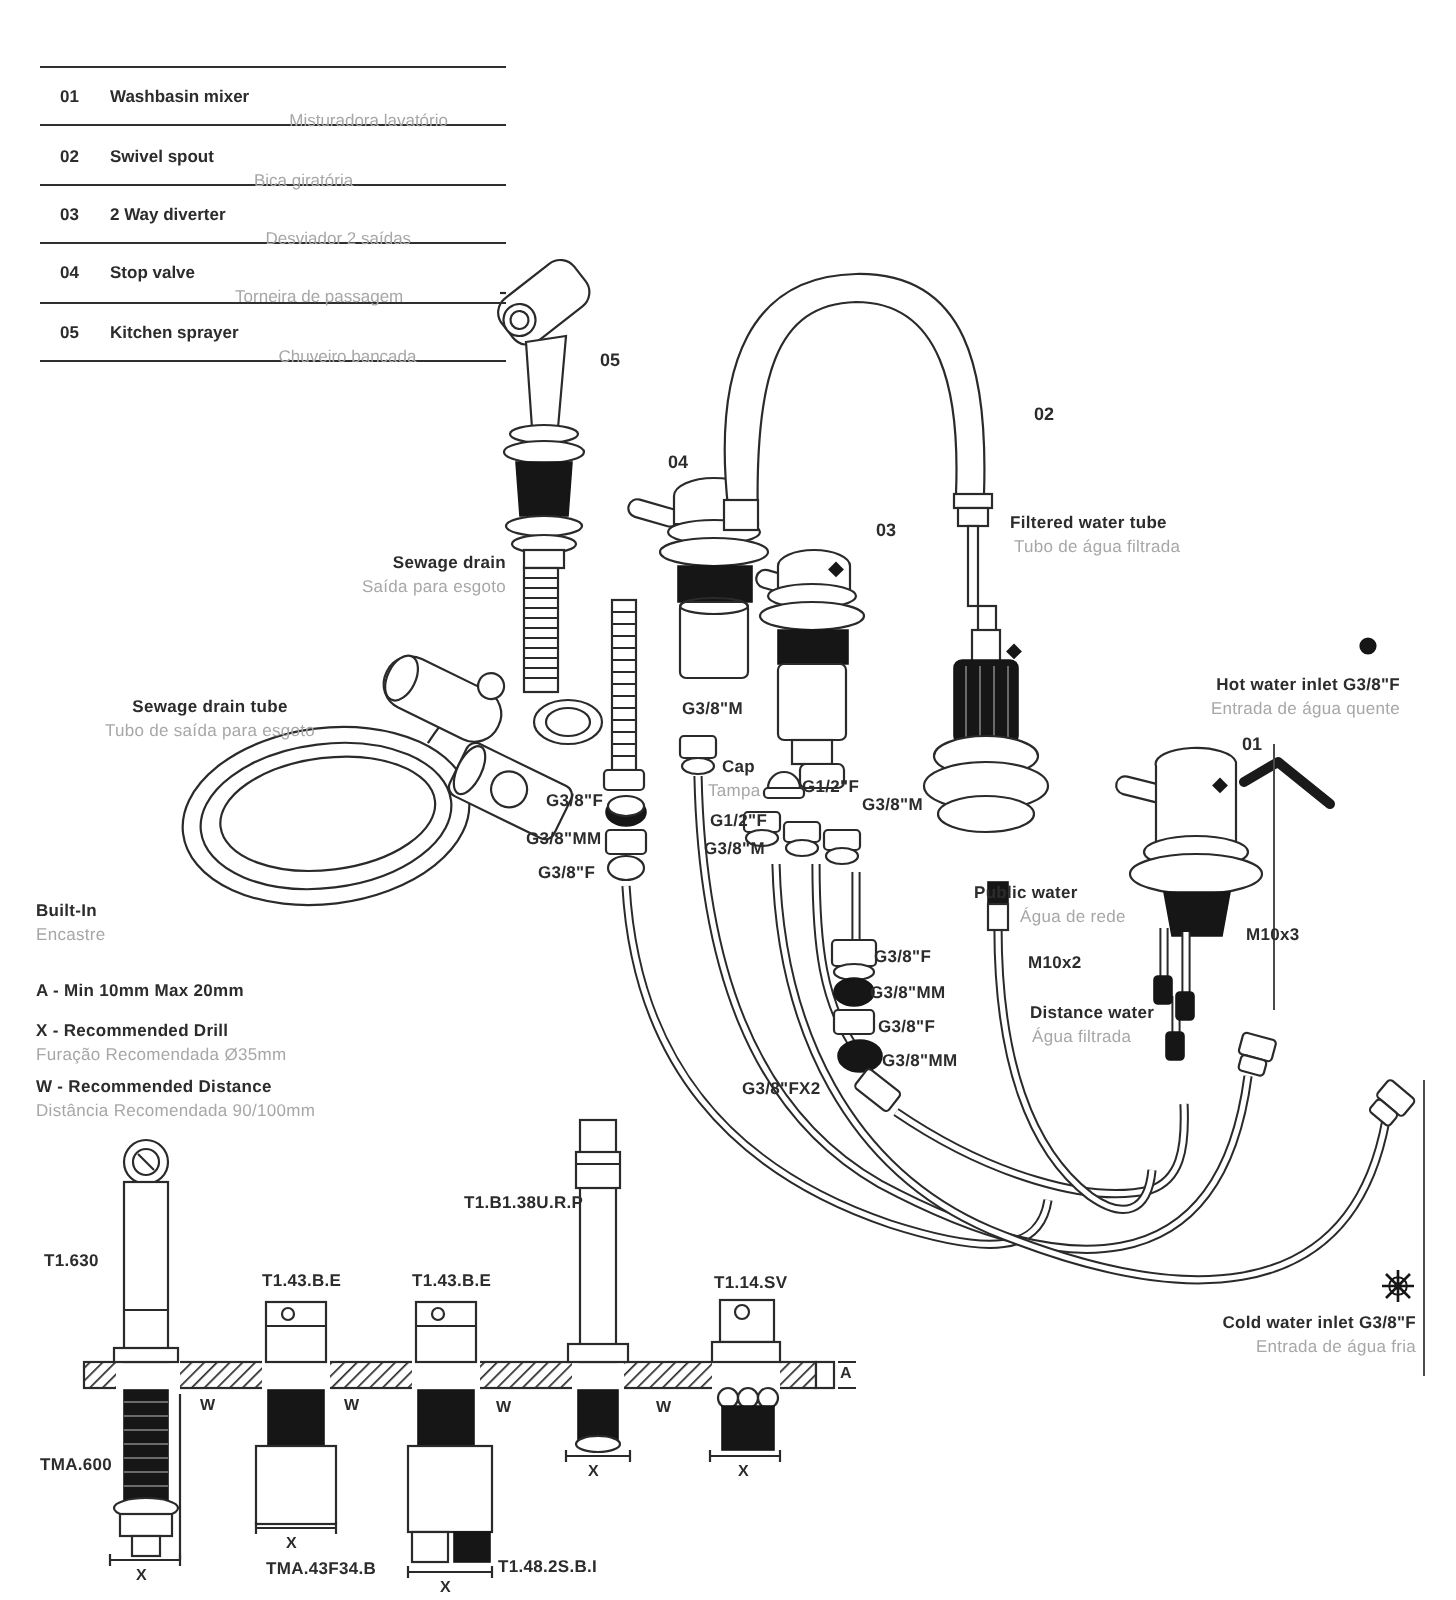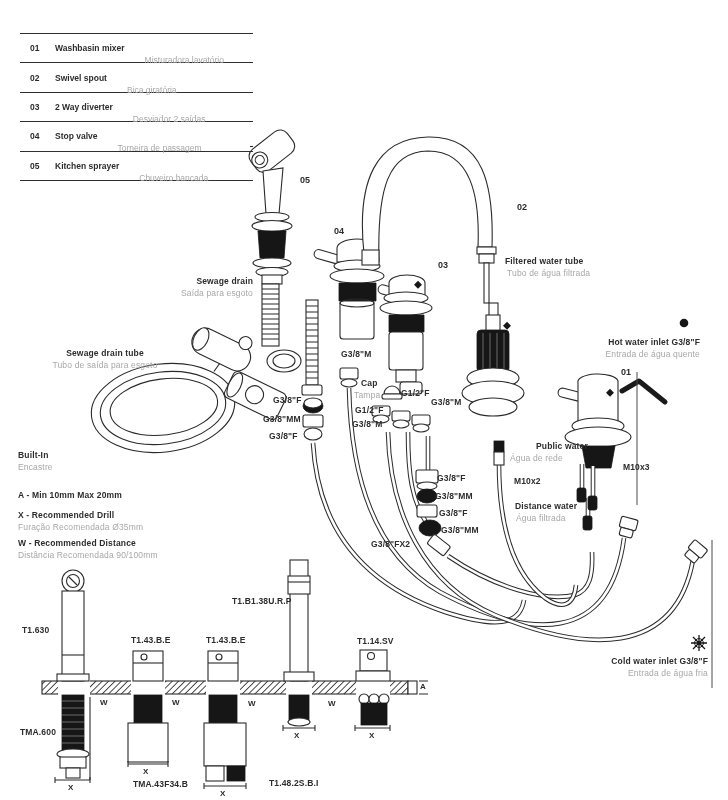--- a/index.html
+++ b/index.html
@@ -349,21 +349,21 @@
 
 <div class="lb" style="left:505px;top:257px;">Filtered water tube</div>
 <div class="lg" style="left:507px;top:269px;">Tubo de água filtrada</div>
 
 <div class="lb ra" style="left:520px;top:338px;width:180px;">Hot water inlet G3/8"F</div>
 <div class="lg ra" style="left:520px;top:350px;width:180px;">Entrada de água quente</div>
 
 <div class="lb ra" style="left:528px;top:657px;width:180px;">Cold water inlet G3/8"F</div>
 <div class="lg ra" style="left:528px;top:669px;width:180px;">Entrada de água fria</div>
 
-<div class="lb" style="left:536px;top:442px;">Public water</div>
+<div class="lb" style="left:487px;top:442px;">Public water</div>
 <div class="lg" style="left:510px;top:454px;">Água de rede</div>
 
 <div class="lb" style="left:515px;top:502px;">Distance water</div>
 <div class="lg" style="left:516px;top:514px;">Água filtrada</div>
 
 <div class="lb" style="left:18px;top:451px;">Built-In</div>
 <div class="lg" style="left:18px;top:463px;">Encastre</div>
 
 <div class="lb" style="left:18px;top:491px;">A - Min 10mm Max 20mm</div>
 <div class="lb" style="left:18px;top:511px;">X - Recommended Drill</div>
@@ -391,21 +391,21 @@
 <div class="lb" style="left:514px;top:477px;">M10x2</div>
 <div class="lb" style="left:587px;top:463px;margin-left:36px;">M10x3</div>
 
 <div class="lb" style="left:22px;top:626px;">T1.630</div>
 <div class="lb" style="left:131px;top:636px;">T1.43.B.E</div>
 <div class="lb" style="left:206px;top:636px;">T1.43.B.E</div>
 <div class="lb" style="left:232px;top:597px;">T1.B1.38U.R.P</div>
 <div class="lb" style="left:357px;top:637px;">T1.14.SV</div>
 <div class="lb" style="left:20px;top:728px;">TMA.600</div>
 <div class="lb" style="left:133px;top:780px;">TMA.43F34.B</div>
-<div class="lb" style="left:249px;top:779px;margin-left:20px;">T1.48.2S.B.I</div>
+<div class="lb" style="left:249px;top:779px;">T1.48.2S.B.I</div>
 
 <div class="dim" style="left:100px;top:698px;">W</div>
 <div class="dim" style="left:172px;top:698px;">W</div>
 <div class="dim" style="left:248px;top:699px;">W</div>
 <div class="dim" style="left:328px;top:699px;">W</div>
 <div class="dim" style="left:68px;top:783px;">X</div>
 <div class="dim" style="left:143px;top:767px;">X</div>
 <div class="dim" style="left:220px;top:789px;">X</div>
 <div class="dim" style="left:294px;top:731px;">X</div>
 <div class="dim" style="left:369px;top:731px;">X</div>

